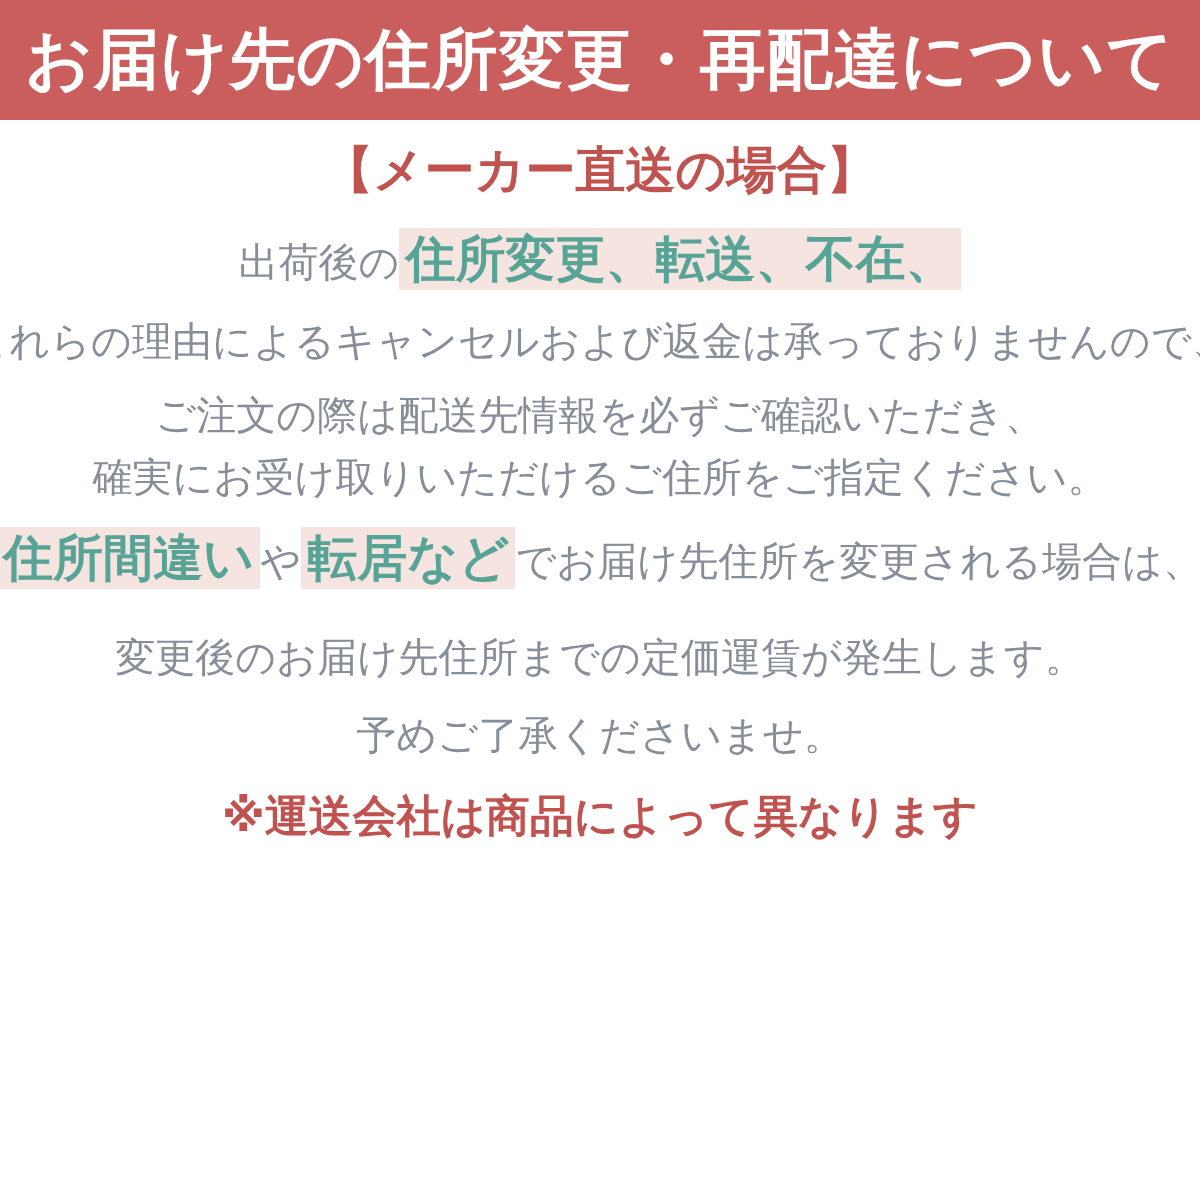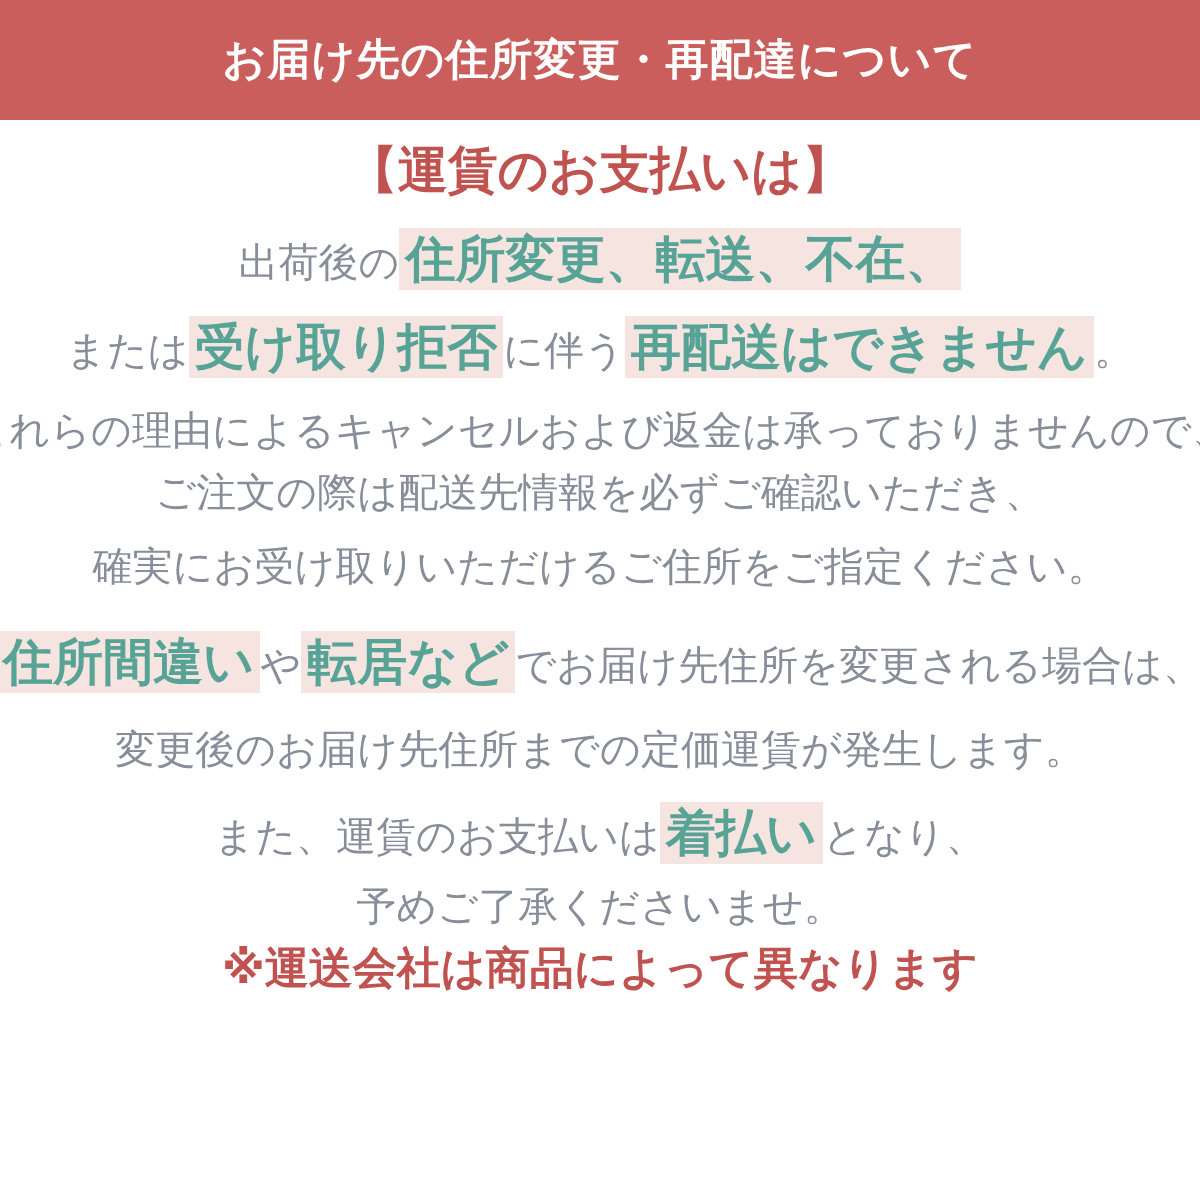--- a/index.html
+++ b/index.html
@@ -17,36 +17,36 @@
     background:var(--page-bg);
     font-family:"Liberation Sans","DejaVu Sans",sans-serif;
   }
   .banner{
     width:1200px;height:120px;
     background:var(--banner-bg);
     display:flex;align-items:center;justify-content:center;
   }
   .banner-title{
     color:var(--banner-text);
-    font-size:43px;font-weight:700;
+    font-size:66px;font-weight:700;
     letter-spacing:1px;white-space:nowrap;
   }
   .content{
     width:1200px;
     display:flex;flex-direction:column;align-items:center;
   }
   .section-heading{
     color:var(--heading-red);
     font-size:50px;font-weight:700;
     line-height:60px;white-space:nowrap;text-align:center;
   }
   .text-line{
     font-size:40px;font-weight:500;
     color:var(--body-gray);
-    line-height:52px;white-space:nowrap;text-align:center;
+    line-height:52px;white-space:nowrap;text-align:center;font-family:Liberation Serif, serif;
   }
   .text-line.mixed{line-height:64px;}
   .text-line .plain{
     color:var(--body-gray);
     font-size:40px;font-weight:500;
     vertical-align:baseline;
   }
   .text-line .hl{
     color:var(--highlight-teal);
     background:var(--highlight-bg);
@@ -76,24 +76,22 @@
   .content > :nth-child(14){margin-top:10px;}
 </style>
 </head>
 <body>
 
 <header class="banner">
   <div class="banner-title">お届け先の住所変更・再配達について</div>
 </header>
 
 <main class="content">
-    <h2 class="section-heading">【運賃のお支払いは】</h2>
+    <h2 class="section-heading">【メーカー直送の場合】</h2>
     <p class="text-line mixed"><span class="plain">出荷後の</span><span class="hl">住所変更、転送、不在、</span></p>
-    <p class="text-line mixed"><span class="plain">または</span><span class="hl">受け取り拒否</span><span class="plain">に伴う</span><span class="hl">再配送はできません</span><span class="plain">。</span></p>
     <p class="text-line"><span class="plain">これらの理由によるキャンセルおよび返金は承っておりませんので、</span></p>
     <p class="text-line"><span class="plain">ご注文の際は配送先情報を必ずご確認いただき、</span></p>
     <p class="text-line"><span class="plain">確実にお受け取りいただけるご住所をご指定ください。</span></p>
     <p class="text-line mixed"><span class="hl">住所間違い</span><span class="plain">や</span><span class="hl">転居など</span><span class="plain">でお届け先住所を変更される場合は、</span></p>
     <p class="text-line"><span class="plain">変更後のお届け先住所までの定価運賃が発生します。</span></p>
-    <p class="text-line mixed"><span class="plain">また、運賃のお支払いは</span><span class="hl">着払い</span><span class="plain">となり、</span></p>
     <p class="text-line"><span class="plain">予めご了承くださいませ。</span></p>
     <p class="footnote">※運送会社は商品によって異なります</p>
   </main>
 
 </body></html>

